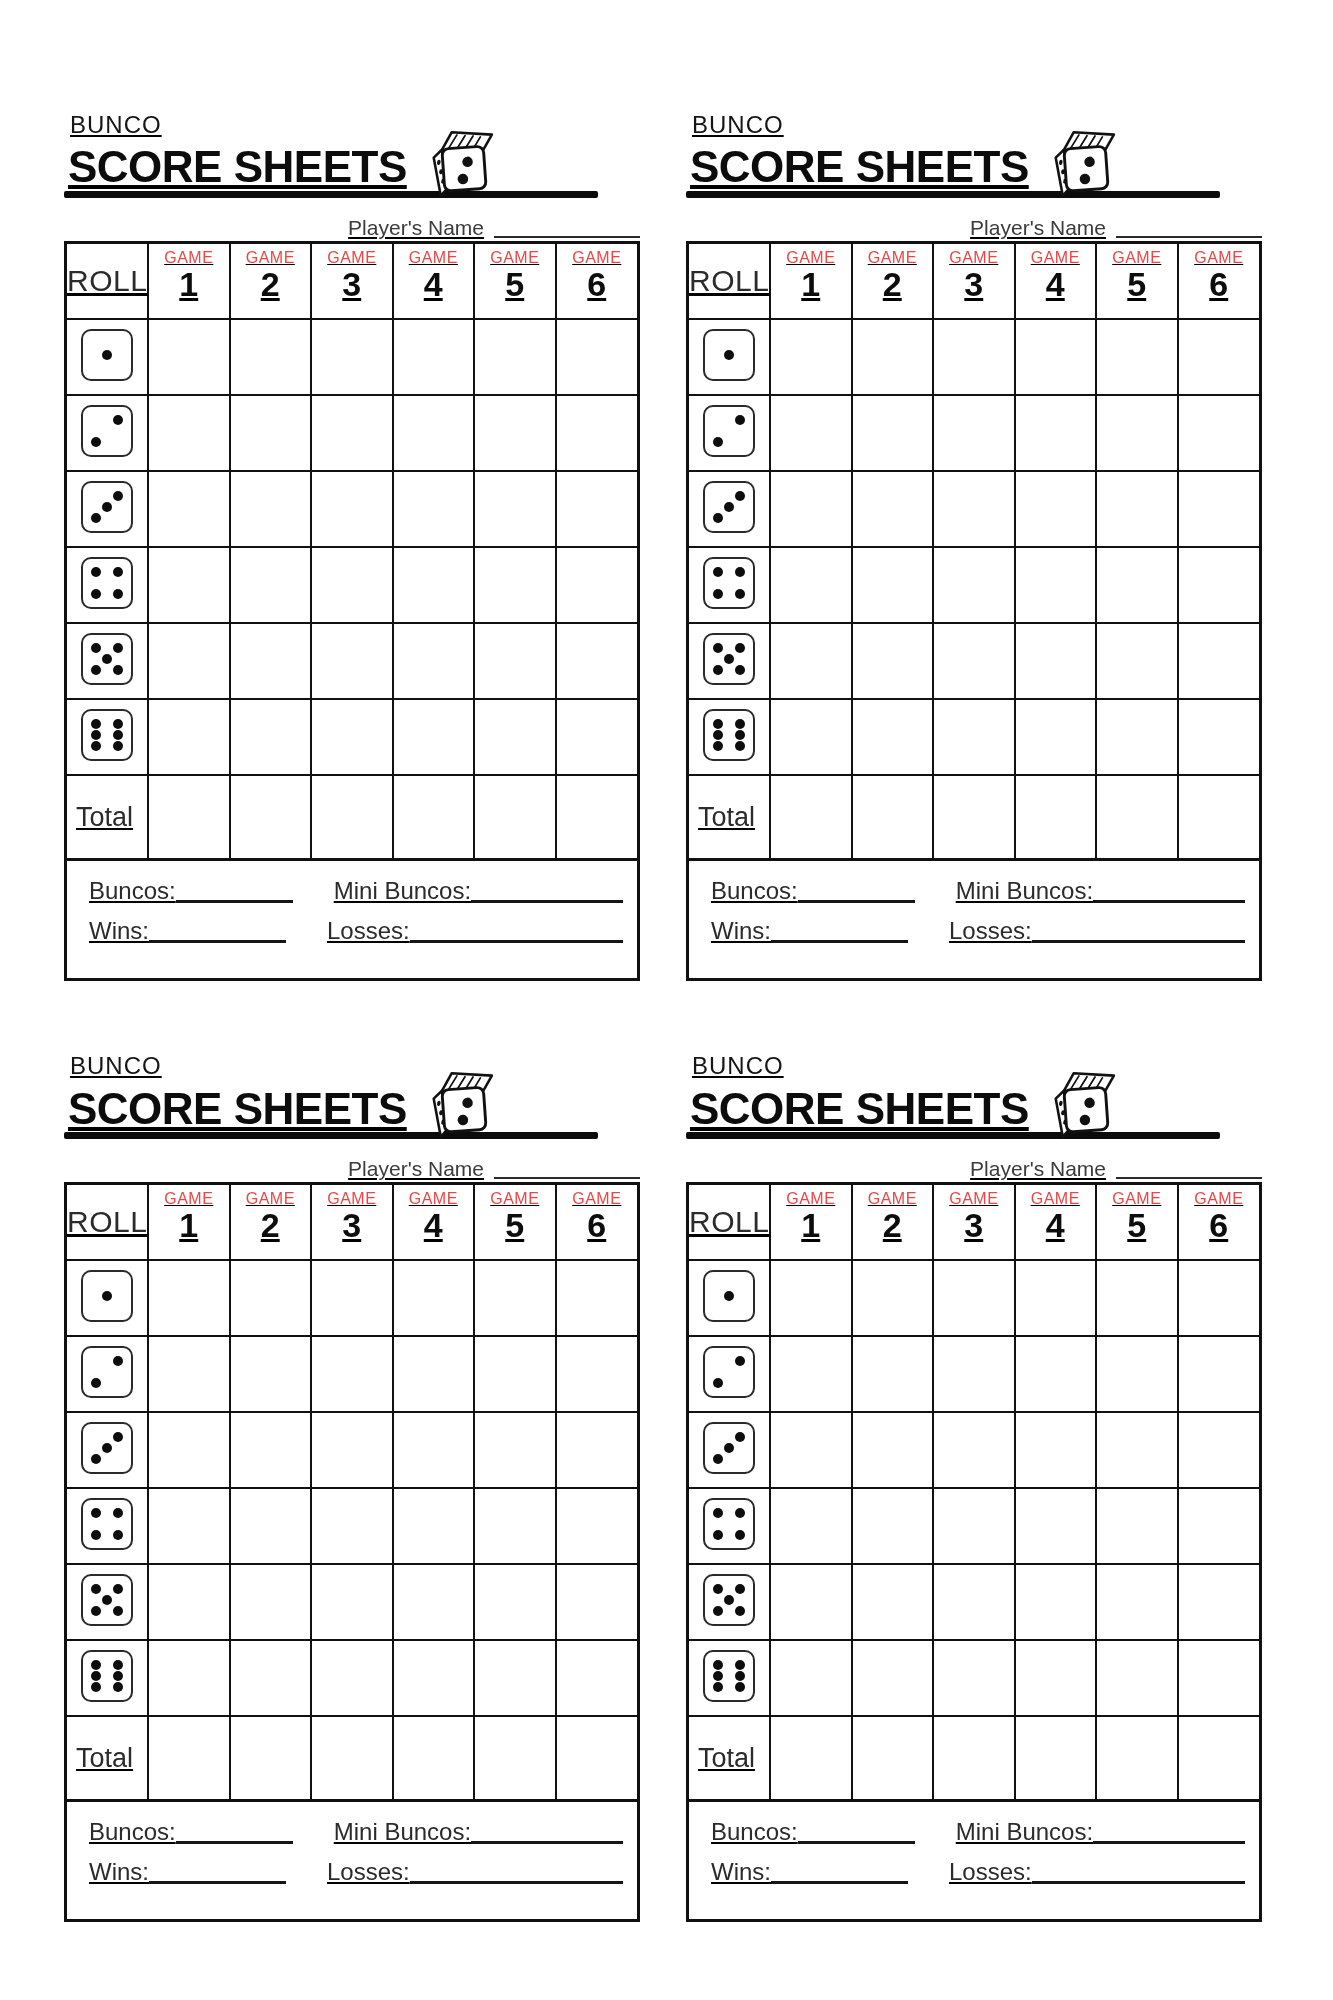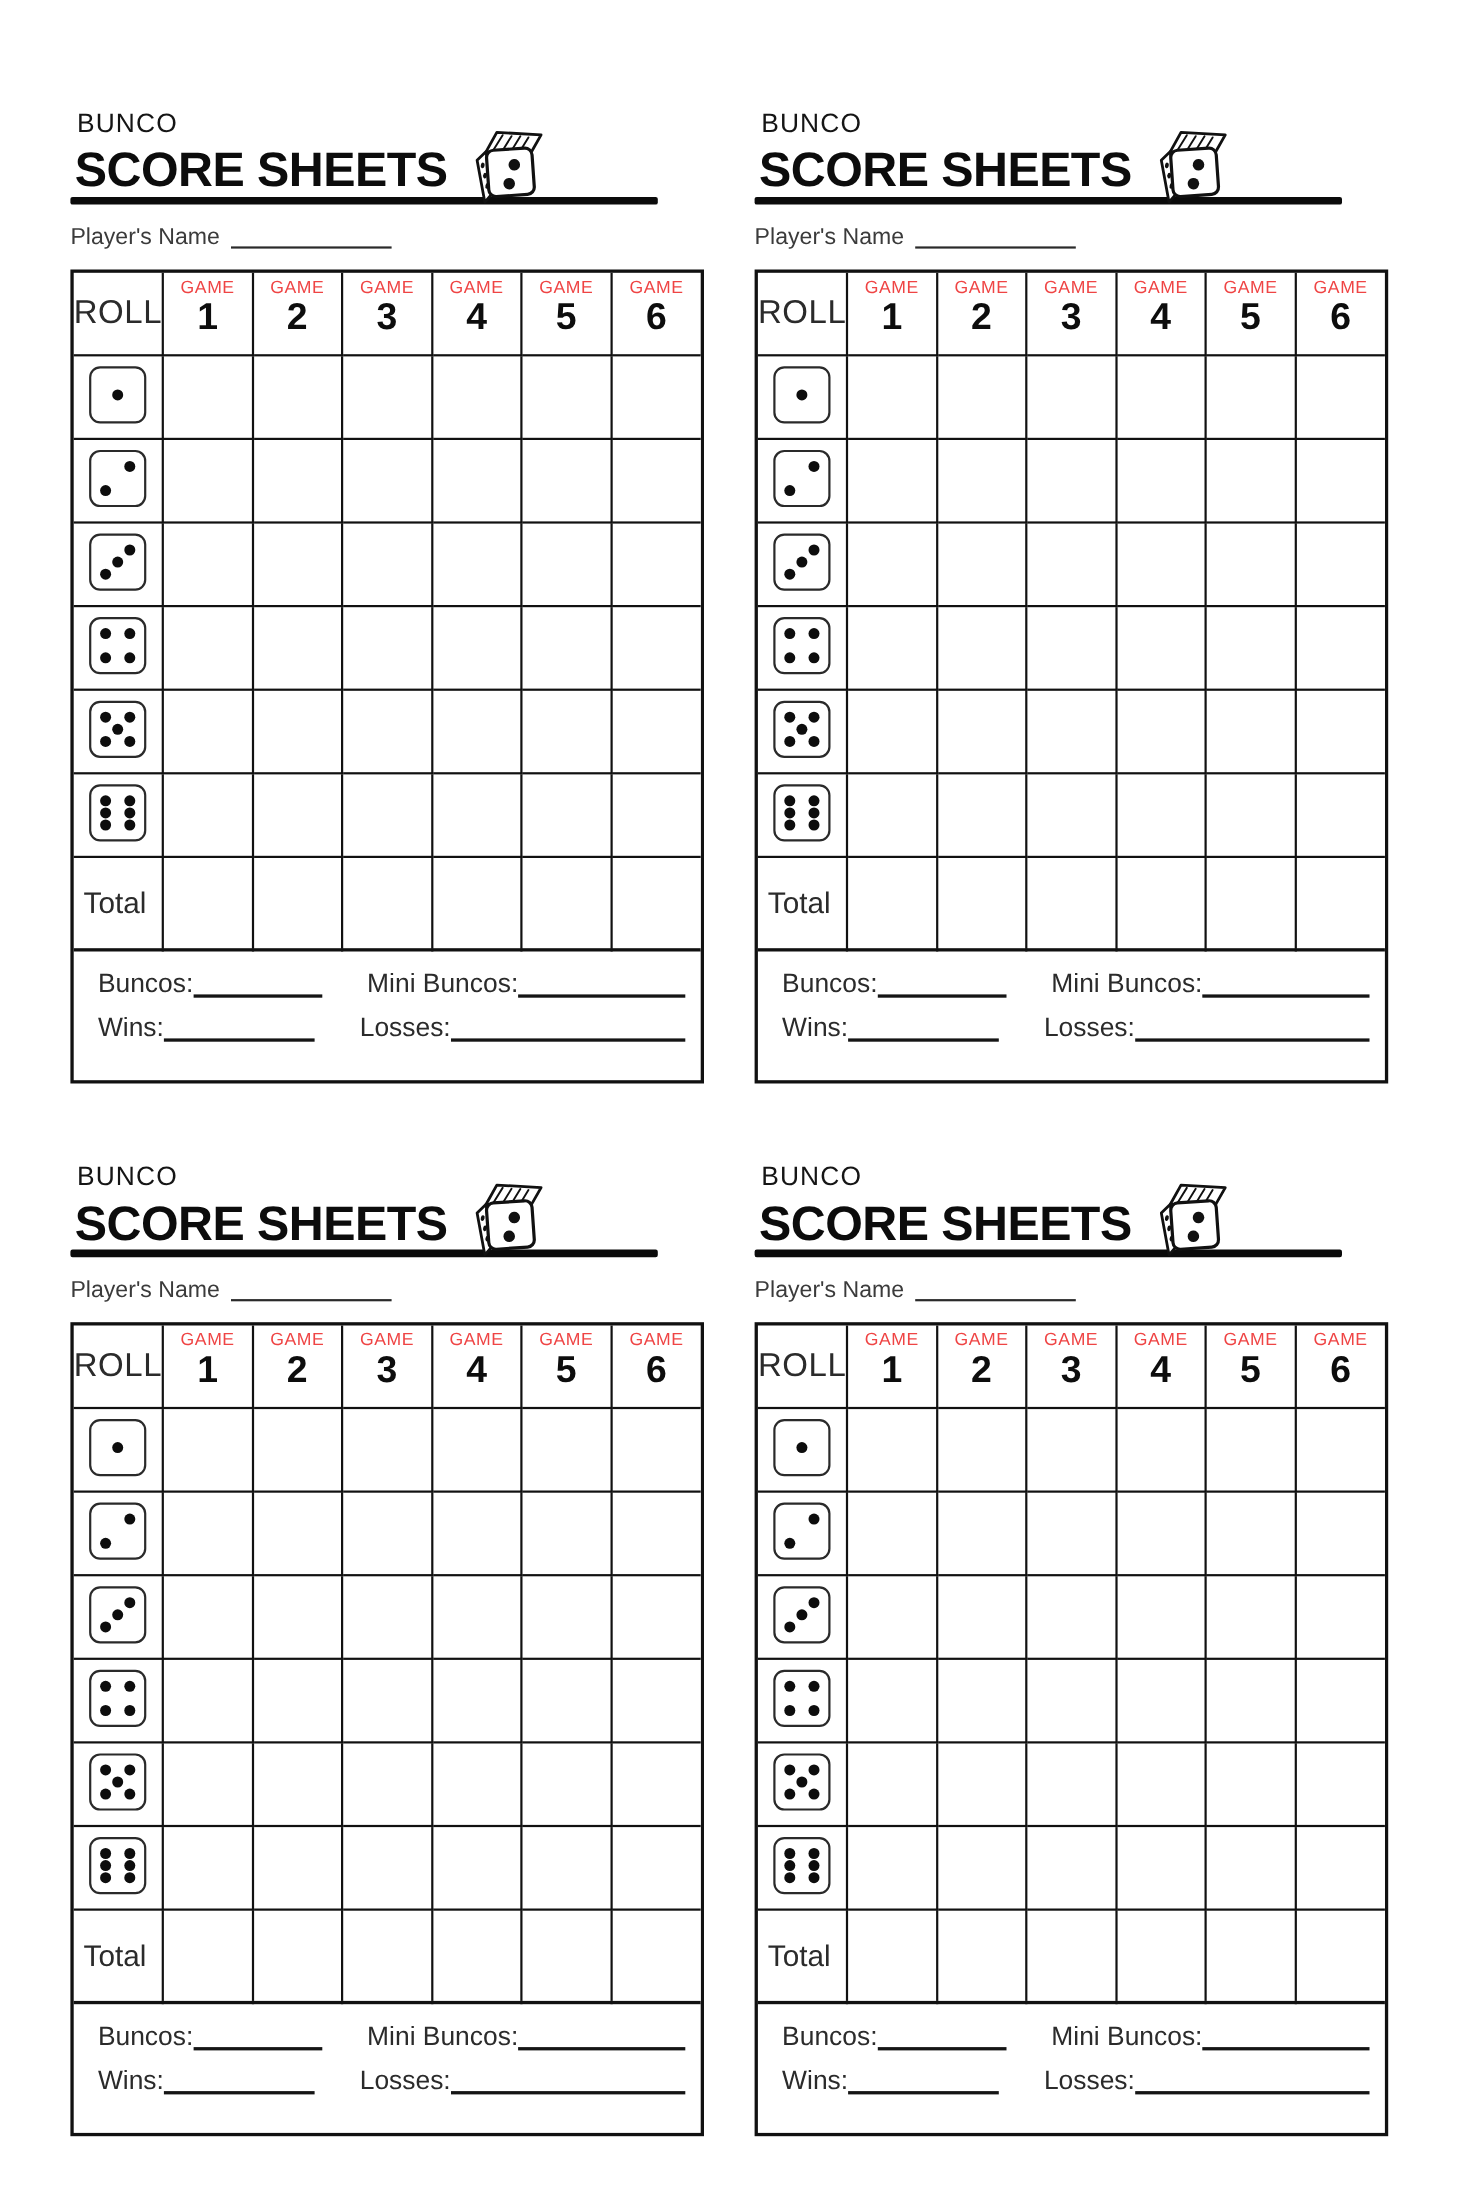--- a/index.html
+++ b/index.html
@@ -9,25 +9,26 @@
     -webkit-font-smoothing:antialiased;
   }
   .page{
     position:relative;
     width:1333px;height:2000px;
     background:#ffffff;
     margin:0 auto;
     overflow:hidden;
   }
   .sheets-grid{
-    position:absolute;left:64px;top:100px;
+    position:absolute;left:64px;top:112px;
     display:grid;
     grid-template-columns:576px 576px;
     column-gap:46px;
     row-gap:72px;
+    text-decoration:underline;
   }
   .sheet{width:576px;color:#111;}
 
   
   .brand-small{
     font-size:24px;letter-spacing:1px;color:#151515;
     line-height:1.05;margin-left:6px;
   }
   .brand-row{
     display:flex;align-items:flex-end;
@@ -45,22 +46,22 @@
   }
   .die-icon-wrap svg{width:80px;height:80px;display:block;}
   .brand-rule{
     position:relative;z-index:1;
     height:7px;width:534px;background:#0b0b0b;
     margin-top:3px;border-radius:2px;
   }
 
   
   .player-row{
-    display:flex;align-items:flex-end;
-    height:40px;padding-bottom:19px;
+    display:flex;justify-content:flex-end;align-items:flex-end;
+    height:40px;padding-bottom:3px;
   }
   .player-label{font-size:21px;color:#3b3b3b;line-height:1;}
   .player-line{
     width:146px;height:18px;margin-left:10px;
     border-bottom:2px solid #2a2a2a;
   }
 
   
   .board{
     border:3px solid #111;

